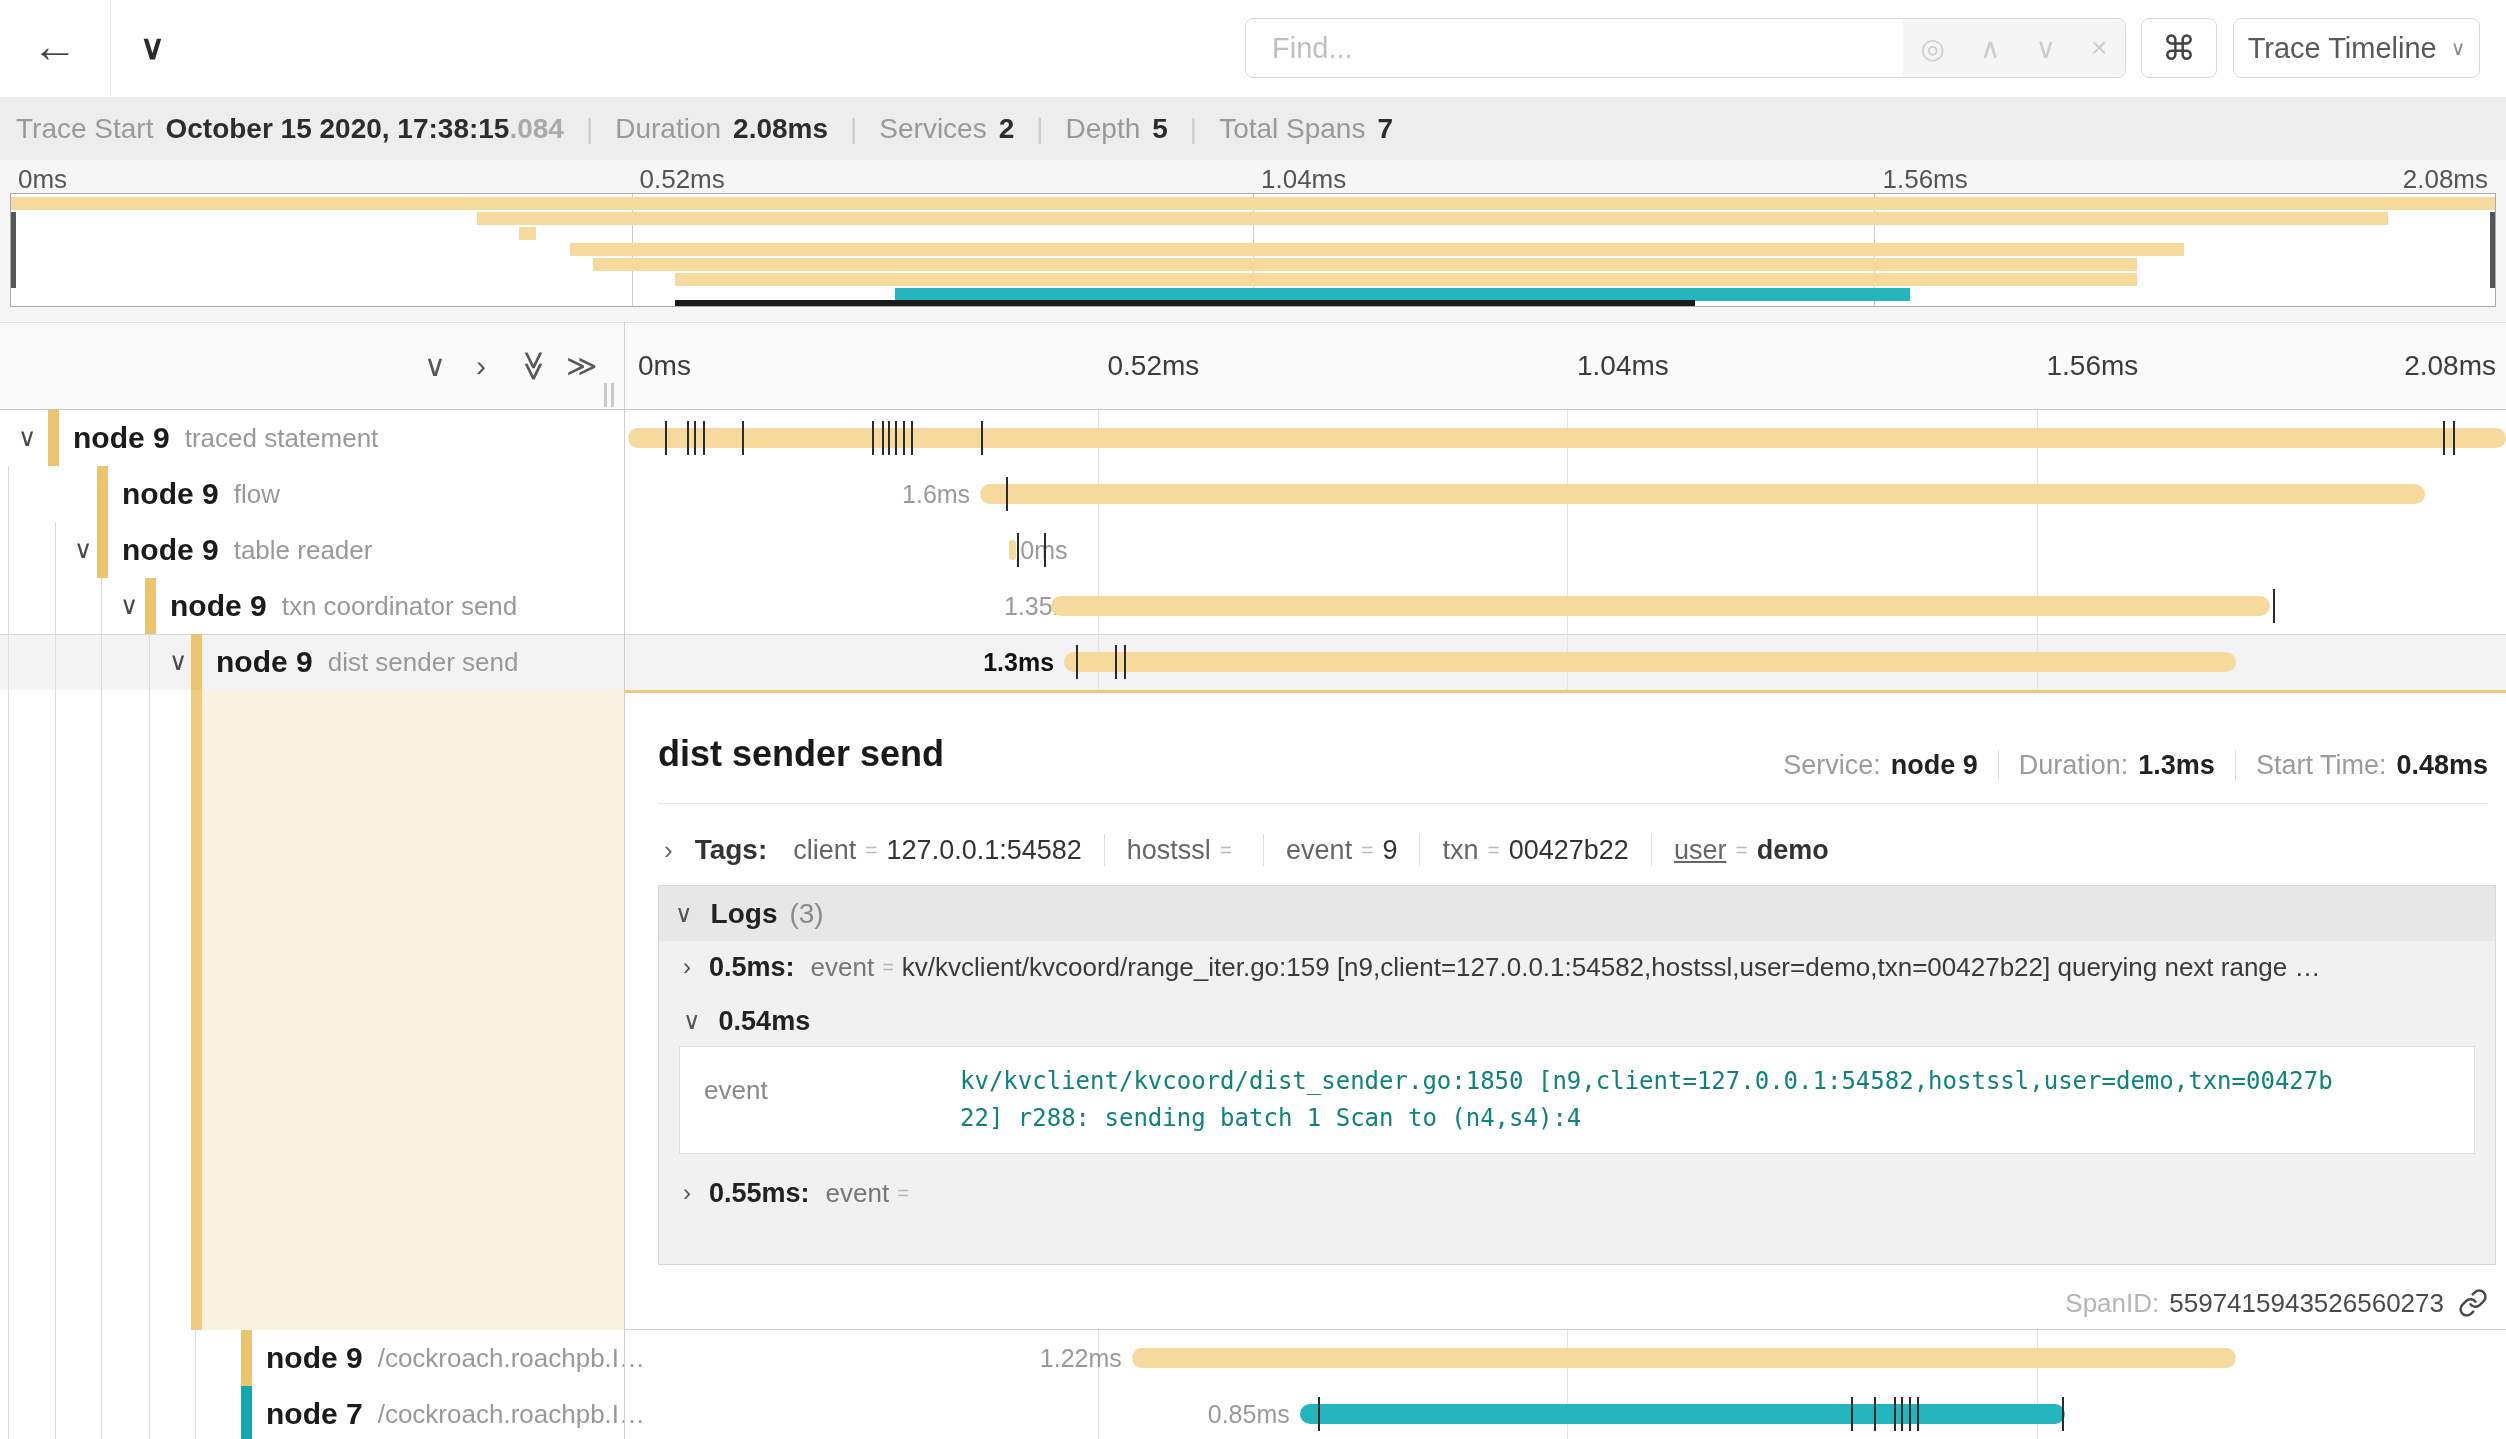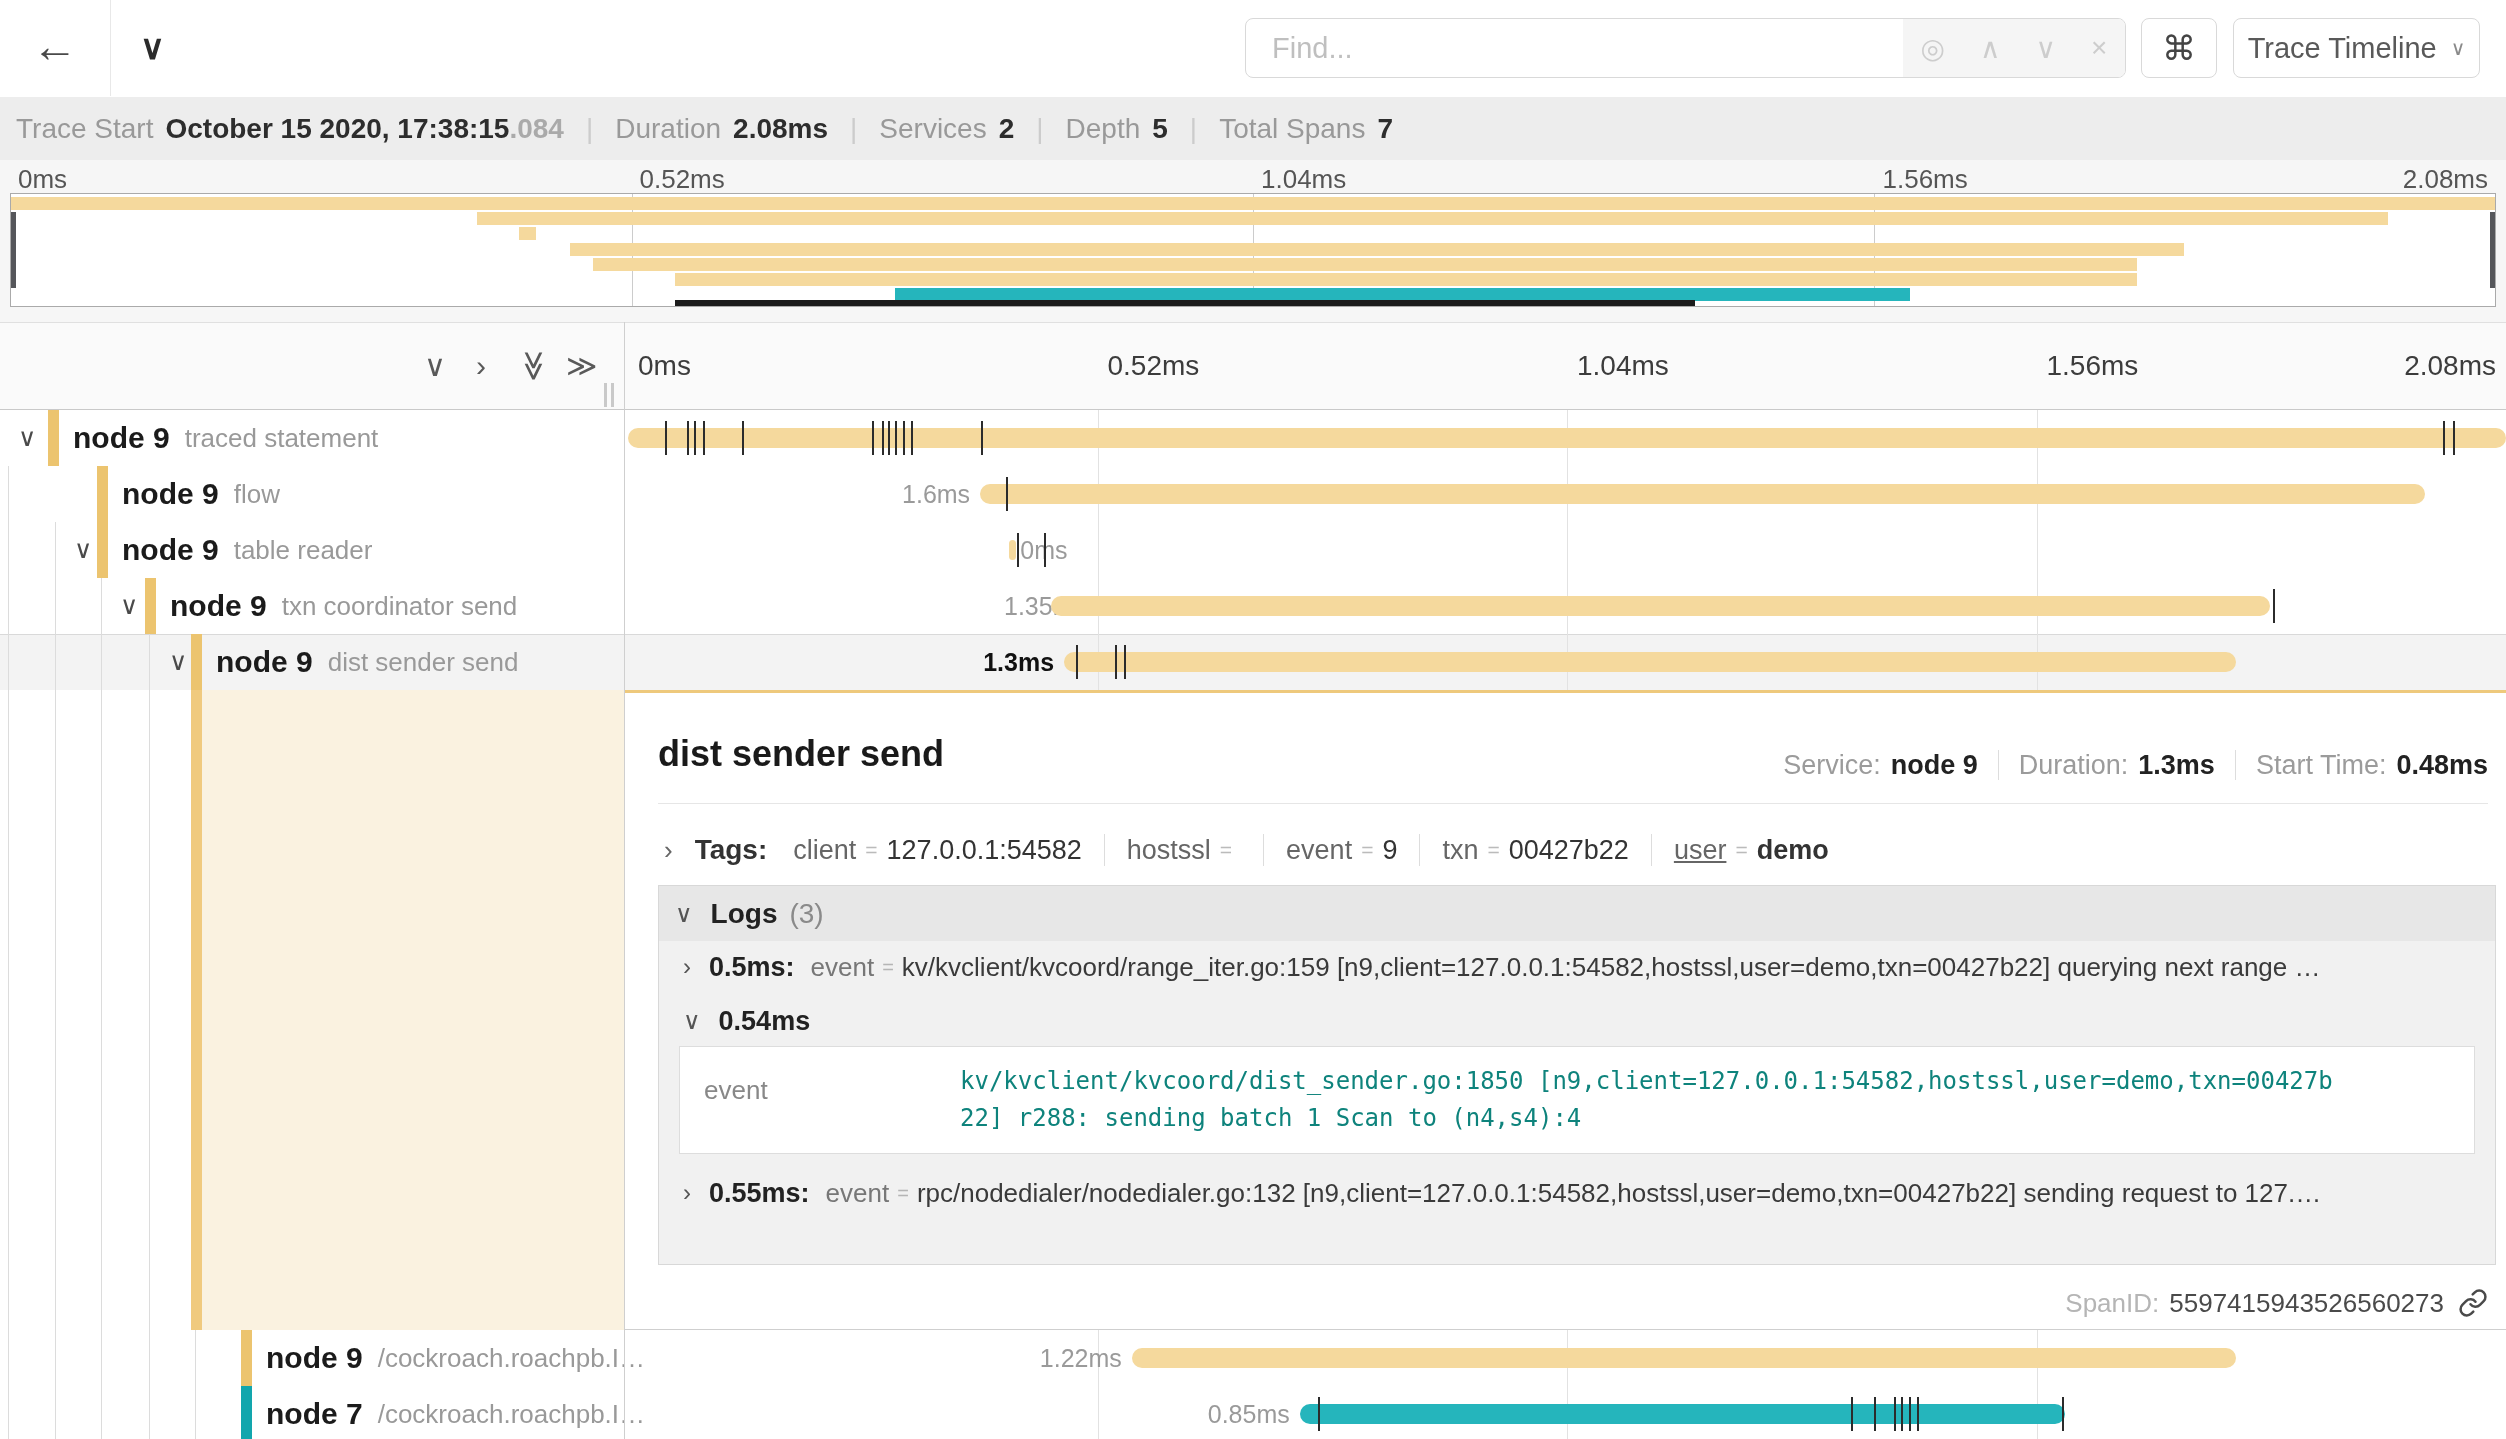--- a/index.html
+++ b/index.html
@@ -363,21 +363,20 @@
       </div>
       <div class="log-box">
         <span class="fkey">event</span>
         <div class="fval">kv/kvclient/kvcoord/dist_sender.go:1850 [n9,client=127.0.0.1:54582,hostssl,user=demo,txn=00427b22] r288: sending batch 1 Scan to (n4,s4):4</div>
       </div>
       <div class="log-line" style="top:284px;height:46px;">
         <span class="chev">›</span>
         <span class="time">0.55ms:</span>
         <span class="key">event</span>
         <span class="eq">=</span>
-        <span class="txt">rpc/nodedialer/nodedialer.go:132 [n9,client=127.0.0.1:54582,hostssl,user=demo,txn=00427b22] sending request to 127.…</span>
       </div>
     </div>
 
     <div class="spanid">
       <span class="lbl">SpanID:</span>
       <span class="val">5597415943526560273</span>
       <svg width="30" height="30" viewBox="0 0 24 24" fill="none" stroke="#4a4a4a" stroke-width="2" stroke-linecap="round" stroke-linejoin="round">
         <path d="M10 13a5 5 0 0 0 7.54.54l3-3a5 5 0 0 0-7.07-7.07l-1.72 1.71"></path>
         <path d="M14 11a5 5 0 0 0-7.54-.54l-3 3a5 5 0 0 0 7.07 7.07l1.71-1.71"></path>
       </svg>

